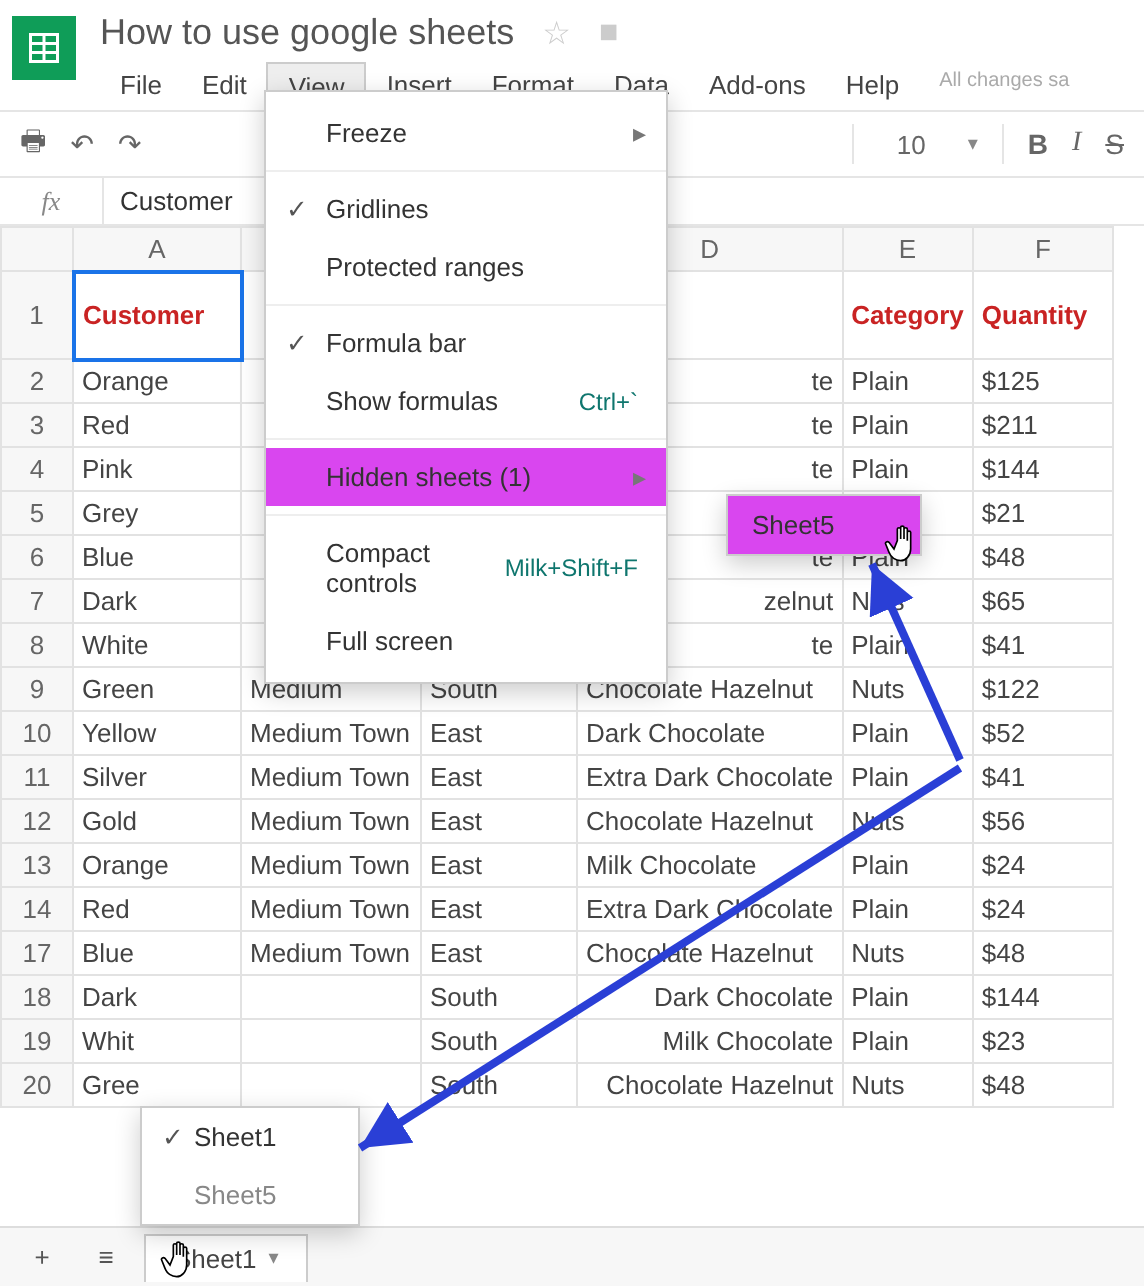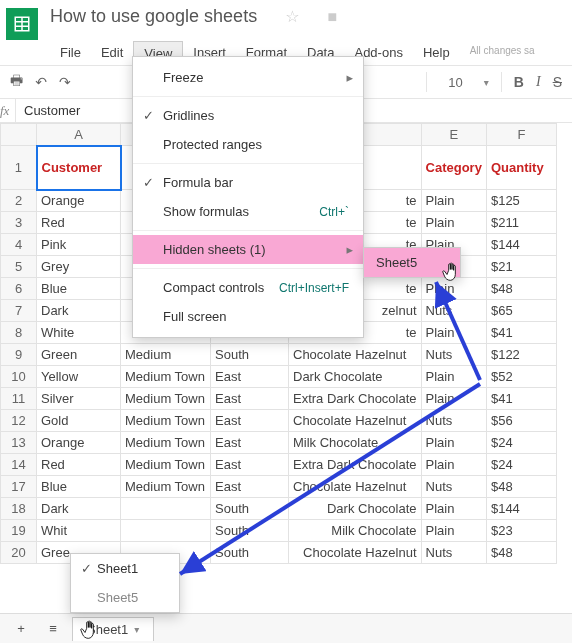--- a/index.html
+++ b/index.html
@@ -2,56 +2,56 @@
 <html><head>
 <meta charset="utf-8">
 <style>
   * { box-sizing: border-box; margin: 0; padding: 0; font-family: Arial, sans-serif; }
   body { width: 572px; height: 643px; overflow: hidden; background: #fff; position: relative; font-size: 13px; color: #444; }
   
   .topbar { display: flex; align-items: flex-start; padding: 4px 6px 0 6px; }
   .app-icon { width: 32px; height: 32px; background: #0f9d58; display: flex; align-items: center; justify-content: center; margin-top: 4px; }
   .app-icon svg { width: 18px; height: 18px; fill: #fff; }
   .title-area { margin-left: 12px; flex: 1; }
-  .doc-title { font-size: 18px; color: #555; padding: 2px 0; display: flex; align-items: center; gap: 28px; }
+  .doc-title { font-size: 18px; color: #555; padding: 2px 0; display: flex; align-items: center; gap: 14px; }
   .star-icon, .folder-icon { color: #ccc; font-size: 16px; }
-  .menubar { display: flex; gap: 0; margin-top: 12px; font-size: 13px; color: #444; }
+  .menubar { display: flex; gap: 0; margin-top: 2px; font-size: 13px; color: #444; }
   .menu-item { padding: 4px 10px; cursor: pointer; }
   .menu-item.active { background: #eee; border: 1px solid #ccc; border-bottom: none; }
   .save-status { color: #aaa; font-size: 10px; margin-left: 6px; padding: 4px; }
   
   .toolbar { display: flex; align-items: center; height: 34px; border-top: 1px solid #e5e5e5; border-bottom: 1px solid #e5e5e5; padding: 0 10px; gap: 12px; color: #666; }
   .tb-sep { width: 1px; height: 20px; background: #e5e5e5; }
   .tb-btn { font-size: 14px; color: #666; }
   .tb-fontsize { font-size: 13px; padding: 2px 8px; border: 1px solid transparent; }
   .tb-bold { font-weight: bold; }
   .tb-italic { font-style: italic; font-family: Georgia, serif; }
   .tb-strike { text-decoration: line-through; }
   
   .formula-bar { display: flex; align-items: center; height: 24px; border-bottom: 1px solid #e5e5e5; }
-  .fx { width: 16px; font-style: italic; color: #888; font-family: Georgia, serif; border-right: 1px solid #e5e5e5; height: 100%; line-height: 24px; }
+  .fx { width: 52px; text-align: center; font-style: italic; color: #888; font-family: Georgia, serif; border-right: 1px solid #e5e5e5; height: 100%; line-height: 24px; }
   .formula-input { padding: 0 8px; font-size: 13px; color: #333; }
   
   .sheet { position: relative; }
   table { border-collapse: collapse; table-layout: fixed; }
   th, td { border: 1px solid #e2e2e2; font-size: 13px; height: 22px; padding: 0 4px; white-space: nowrap; overflow: hidden; text-align: left; }
   th { background: #f7f7f7; color: #666; font-weight: normal; text-align: center; }
   th.gutter { width: 36px; background: #f7f7f7; }
   td.rownum { background: #f7f7f7; text-align: center; color: #666; width: 36px; }
   tr.header-row td { height: 44px; }
   tr.header-row td.cell { color: #c92323; font-weight: bold; }
   tr.header-row td.selected { border: 2px solid #1a73e8; }
   .colA { width: 84px; } .colB { width: 90px; } .colC { width: 78px; } .colD { width: 128px; } .colE { width: 64px; } .colF { width: 70px; }
   td.num { text-align: left; }
   
-  .dropdown-view { position: absolute; left: 132px; top: 56px; width: 232px; background: #fff; border: 1px solid #ccc; box-shadow: 0 4px 12px rgba(0,0,0,.2); z-index: 20; padding: 6px 0; }
+  .dropdown-view { position: absolute; left: 132px; top: 45px; width: 202px; background: #fff; border: 1px solid #ccc; box-shadow: 0 4px 12px rgba(0,0,0,.2); z-index: 20; padding: 6px 0; }
   .dd-item { display: flex; align-items: center; padding: 7px 14px 7px 30px; font-size: 13px; color: #333; position: relative; }
   .dd-item.has-sub::after { content: "▸"; position: absolute; right: 10px; color: #777; }
   .dd-item.checked::before { content: "✓"; position: absolute; left: 10px; color: #555; }
-  .dd-item.highlight { background: #f9a8d4; }
+  .dd-item.highlight { background: #d946ef; }
   .dd-sep { height: 1px; background: #eee; margin: 4px 0; }
   .dd-shortcut { margin-left: auto; color: #0f766e; font-size: 12px; }
   
   .submenu { position: absolute; left: 363px; top: 247px; width: 98px; background: #fff; border: 1px solid #ccc; box-shadow: 0 4px 12px rgba(0,0,0,.2); z-index: 21; }
   .submenu .dd-item { padding: 7px 12px; }
   
   .bottom-bar { position: absolute; left: 0; bottom: 0; height: 30px; width: 100%; border-top: 1px solid #ddd; display: flex; align-items: center; background: #f7f7f7; padding: 0 8px; gap: 6px; }
   .bottom-btn { width: 26px; height: 22px; display: flex; align-items: center; justify-content: center; color: #555; }
   .sheet-tab { background: #fff; border: 1px solid #ccc; border-bottom: none; padding: 4px 14px; font-size: 13px; display: flex; gap: 6px; align-items: center; }
   .sheet-tab .caret { font-size: 10px; color: #888; }
@@ -324,21 +324,21 @@
       <span>Show formulas</span>
       <span class="dd-shortcut">Ctrl+`</span>
     </div>
   <div class="dd-sep"></div>
   <div class="dd-item has-sub highlight">
       <span>Hidden sheets (1)</span>
     </div>
   <div class="dd-sep"></div>
   <div class="dd-item">
       <span>Compact controls</span>
-      <span class="dd-shortcut">Ctrl+Insert+F</span>
+      <span class="dd-shortcut">Milk+Shift+F</span>
     </div>
   <div class="dd-item">
       <span>Full screen</span>
     </div>
 </div>
 
 <div class="submenu">
   <div class="dd-item highlight">
       <span>Sheet5</span>
     </div>

